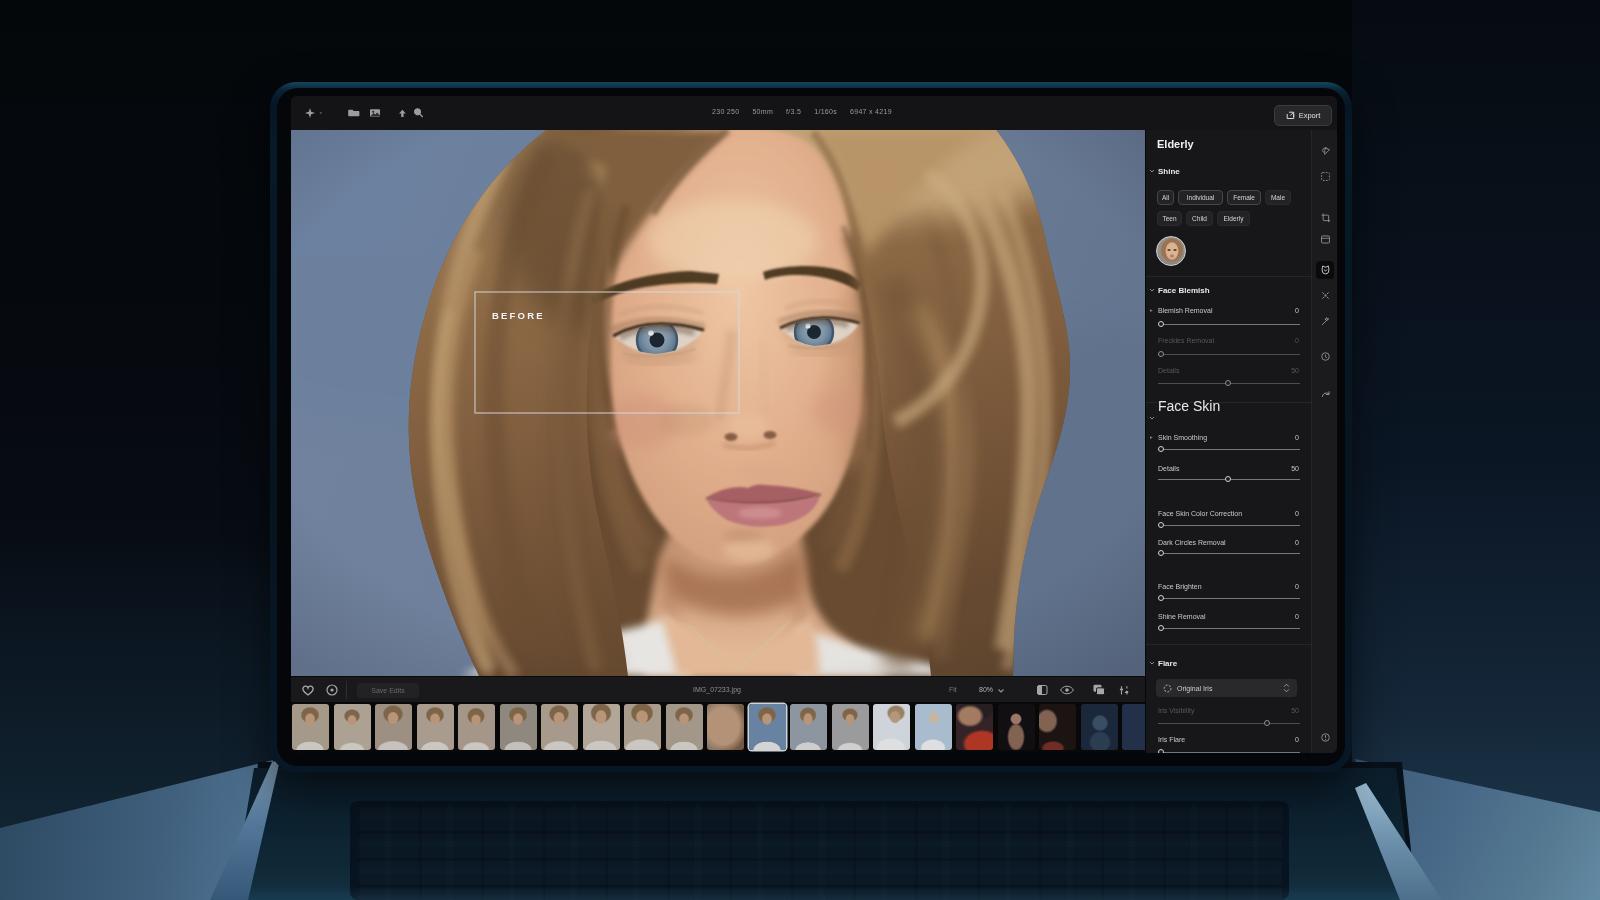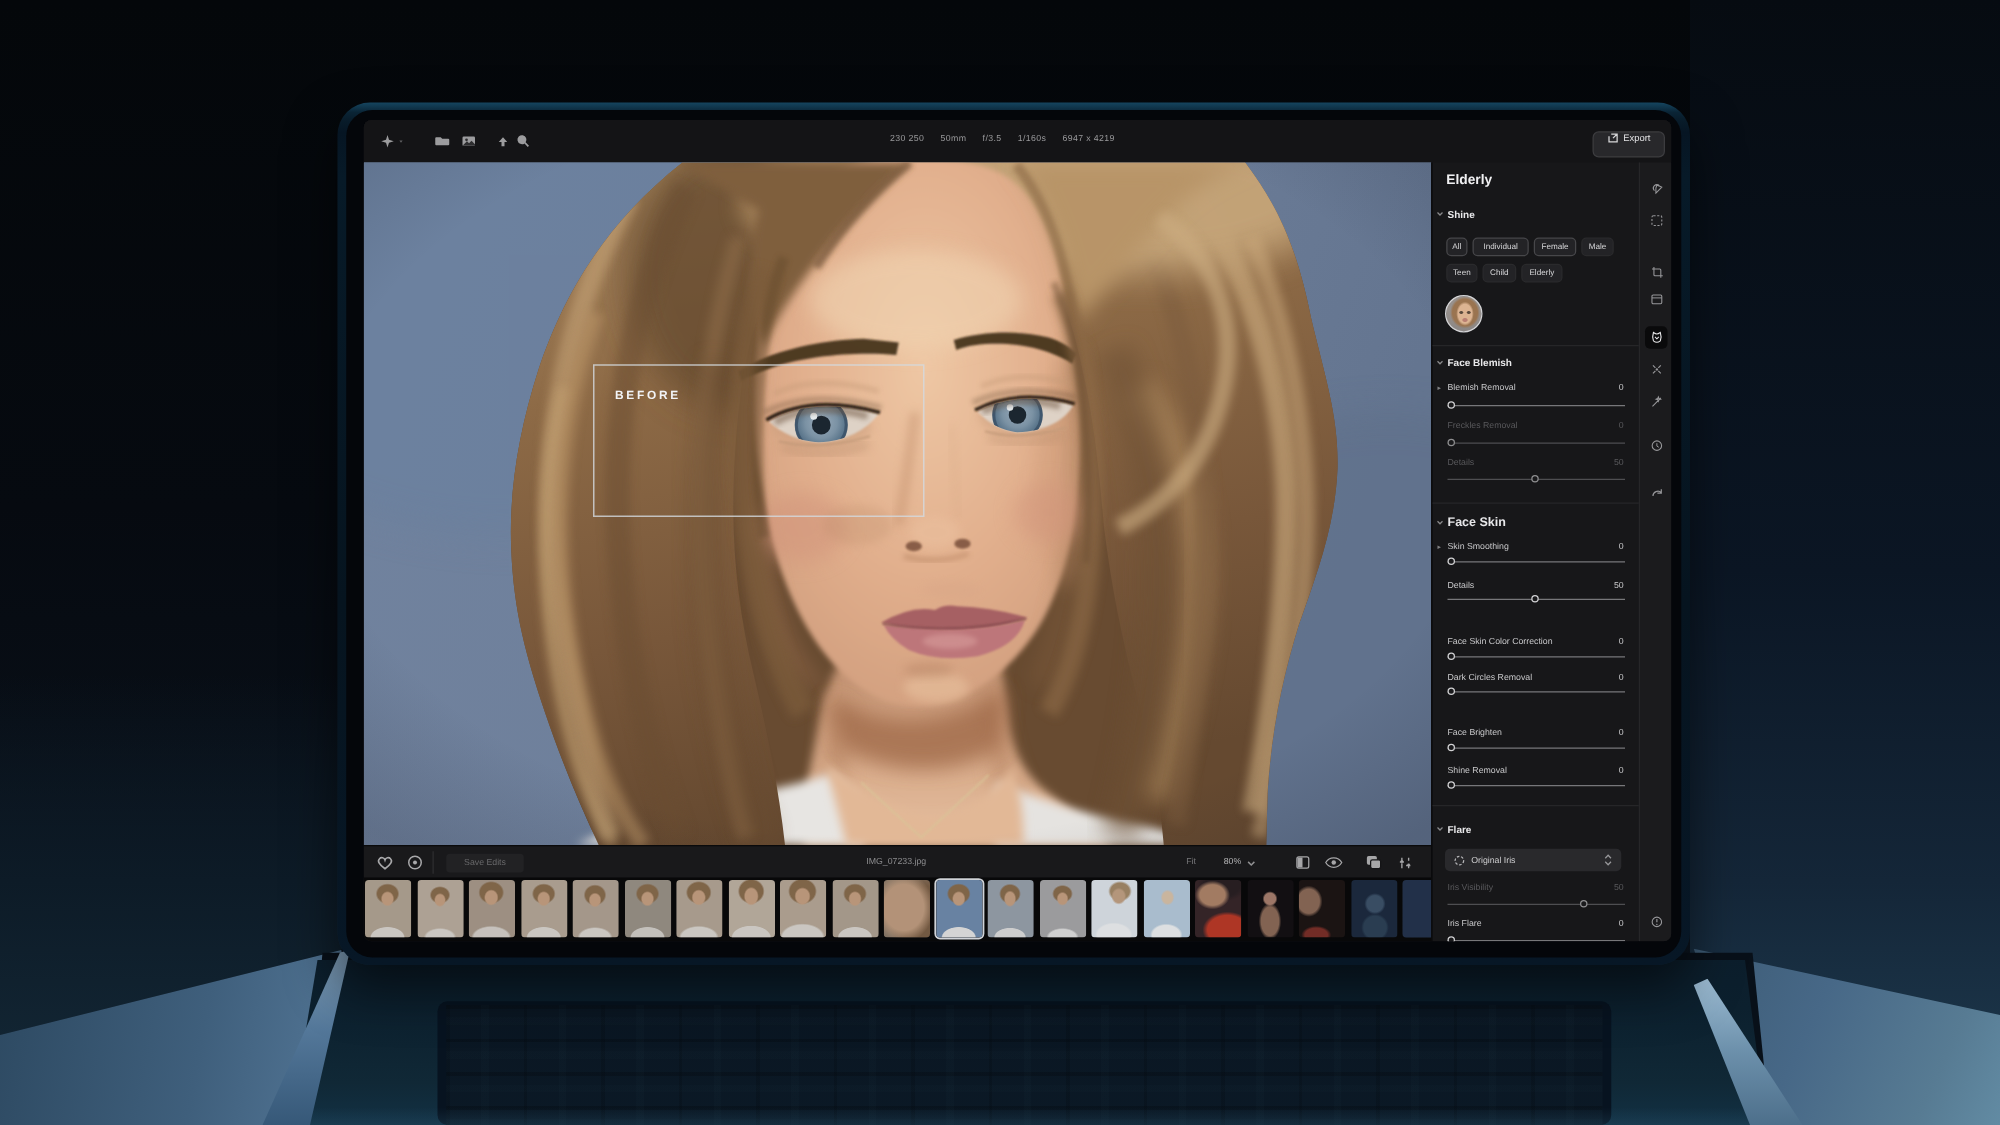--- a/index.html
+++ b/index.html
@@ -103,21 +103,21 @@
   <path d="M120.6 11.7 a3.6 3.6 0 1 1 .9 -.9 l2.7 2.7 l-1 1 Z"></path>
  </g>
 </svg>
 <div class="tbtxt" style="left:421px;width:240px;display:flex;gap:13px;white-space:nowrap">
   <span>230 250</span>
             <span>50mm</span>
             <span>f/3.5</span>
             <span>1/160s</span>
             <span>6947 x 4219</span>
 </div>
-<div class="abs" style="left:983px;top:9px;width:58px;height:21px;border-radius:5px;background:#28282b;border:1px solid #3c3c3f;display:flex;justify-content:center;gap:4px">
+<div class="abs" style="left:983px;top:9px;width:58px;height:21px;border-radius:5px;background:#28282b;border:1px solid #3c3c3f;display:flex;align-items:center;justify-content:center;gap:4px">
   <svg width="9" height="9" viewBox="0 0 9 9">
               <path d="M1.2 3 v4.5 h6.5 V3 M3 1.2 h4.7 v4.7 M7.7 1.2 L4.4 4.5" stroke="#d8d8da" stroke-width="1" fill="none"></path>
             </svg>
   <span style="font-size:7.5px;color:#e2e2e4">Export</span>
 </div>
 </div>
       <div id="canvas-wrap"><svg width="854" height="546" viewBox="0 0 854 546">
 <defs>
   <linearGradient id="bgG" x1="0" y1="0" x2="1" y2="0.25">
     <stop offset="0" stop-color="#71839f"></stop>
@@ -456,21 +456,21 @@
 <div class="abs" style="left:12px;top:224px;width:142px;height:1px;background:#4e4e51"></div>
           <div class="abs" style="left:11.5px;top:220.5px;width:6px;height:6px;border-radius:50%;background:#1a1a1c;border:1.5px solid #8e8e90"></div>
 <div class="abs" style="left:12px;top:237px;font-size:7px;color:#58585b">Details</div>
           <div class="abs" style="right:12px;top:237px;font-size:7px;color:#58585b">50</div>
 <div class="abs" style="left:12px;top:253px;width:142px;height:1px;background:#4e4e51"></div>
           <div class="abs" style="left:78.5px;top:249.5px;width:6px;height:6px;border-radius:50%;background:#1a1a1c;border:1.5px solid #8e8e90"></div>
 <div class="abs" style="left:0;top:272px;width:166px;height:1px;background:#262628"></div>
 <svg class="abs" style="left:3px;top:285px" width="6" height="6" viewBox="0 0 6 6">
             <path d="M1 2 L3 4 L5 2" stroke="#8a8a8c" stroke-width="1" fill="none"></path>
           </svg>
-          <div class="abs" style="left:12px;top:283px;font-size:10px;font-weight:bold;color:#e8e8ea">Face Skin</div>
+          <div class="abs" style="left:12px;top:268px;font-size:14px;font-weight:normal;color:#e8e8ea">Face Skin</div>
 <span style="position:absolute;left:4px;top:304px;font-size:5.5px;color:#808082">▸</span>
           <div class="abs" style="left:12px;top:304px;font-size:7px;color:#c9c9cb">Skin Smoothing</div>
           <div class="abs" style="right:12px;top:304px;font-size:7px;color:#c9c9cb">0</div>
 <div class="abs" style="left:12px;top:319px;width:142px;height:1px;background:#77777a"></div>
           <div class="abs" style="left:11.5px;top:315.5px;width:6px;height:6px;border-radius:50%;background:#1a1a1c;border:1.5px solid #d2d2d4"></div>
 <div class="abs" style="left:12px;top:335px;font-size:7px;color:#c9c9cb">Details</div>
           <div class="abs" style="right:12px;top:335px;font-size:7px;color:#c9c9cb">50</div>
 <div class="abs" style="left:12px;top:349px;width:142px;height:1px;background:#77777a"></div>
           <div class="abs" style="left:78.5px;top:345.5px;width:6px;height:6px;border-radius:50%;background:#1a1a1c;border:1.5px solid #d2d2d4"></div>
 <div class="abs" style="left:12px;top:380px;font-size:7px;color:#c9c9cb">Face Skin Color Correction</div>

